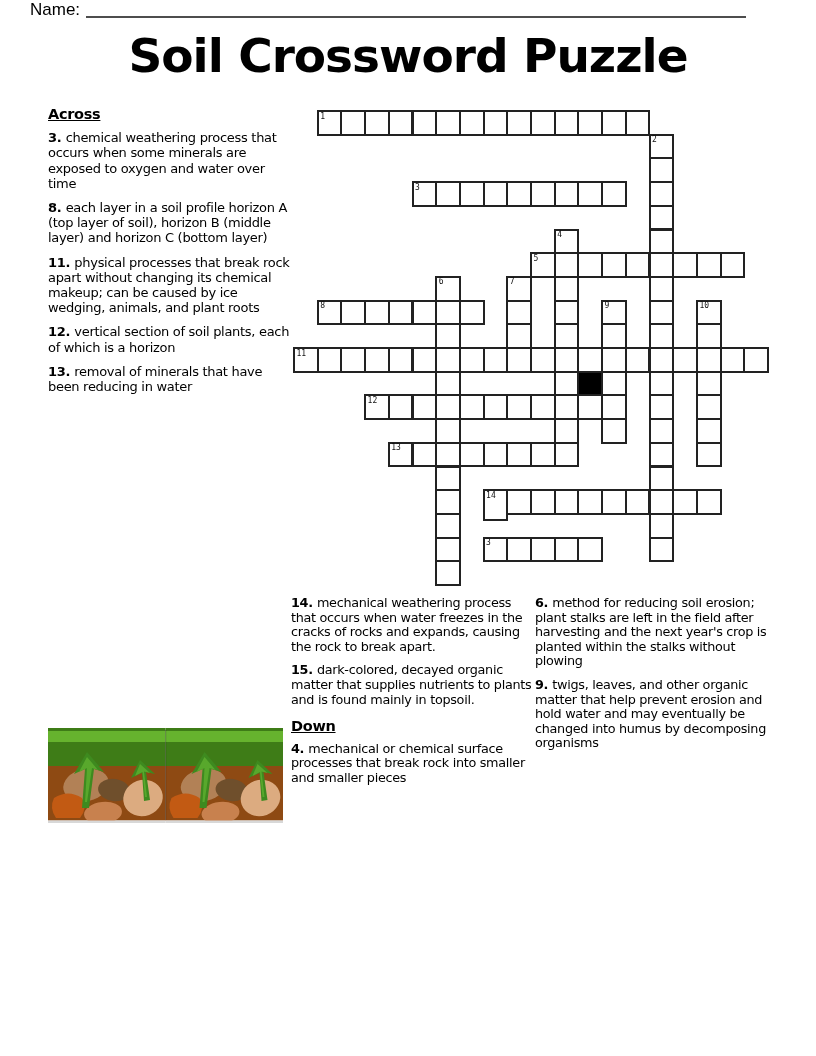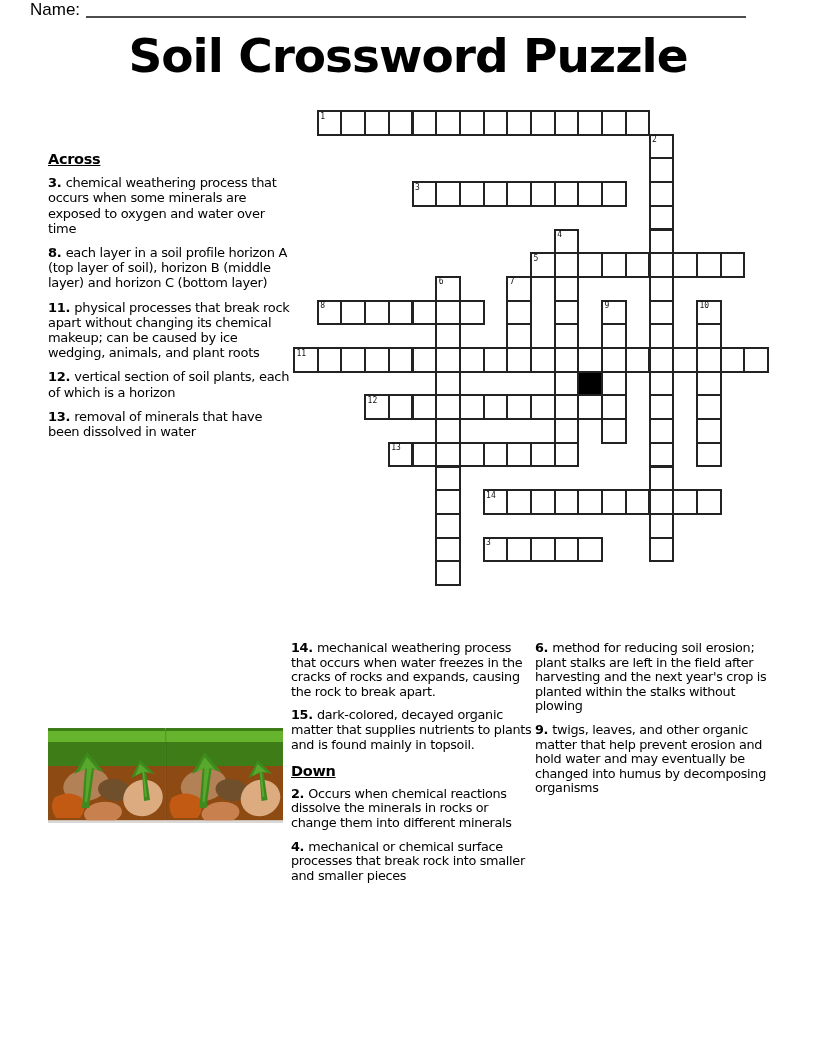--- a/index.html
+++ b/index.html
@@ -13,21 +13,21 @@
   .title{position:absolute;left:0;top:28px;width:816px;margin:0;text-align:center;
          font-size:47px;font-weight:bold;letter-spacing:-1px;}
   
   .grid{position:absolute;left:293px;top:110px;width:478px;height:478px;}
   .cell{position:absolute;box-sizing:border-box;background:#fff;
         border:2px solid var(--c-grid-line);}
   .cell.black{background:#000;}
   .cellnum{position:absolute;left:1.5px;top:0.5px;font-size:8px;line-height:8px;
            font-family:"DejaVu Sans Mono",monospace;color:#111;}
   
-  .clue-col{position:absolute;letter-spacing:-0.3px;margin-top:45px;}
+  .clue-col{position:absolute;letter-spacing:-0.3px;}
   .col-left{left:48px;top:107px;width:246px;font-size:13px;line-height:15.2px;}
   .col-mid{left:291px;top:596px;width:244px;font-size:12.8px;line-height:14.6px;}
   .col-right{left:535px;top:596px;width:246px;font-size:12.8px;line-height:14.6px;}
   .clue-heading{font-weight:bold;text-decoration:underline;font-size:14.5px;margin:0 0 8px 0;}
   .col-mid .clue-heading{margin-top:12px;}
   .clue{margin:0 0 9px 0;}
   .cnum{font-weight:bold;}
   
   .soil-art{position:absolute;left:48px;top:728px;}
   .f-soil{fill:var(--c-soil);} .f-grass-light{fill:var(--c-grass-light);}
@@ -191,21 +191,21 @@
       <div class="cell" style="left: 237px; top: 284.4px; height: 25.7px; width: 25.7px;"></div>
       <div class="cell" style="left: 284.4px; top: 284.4px; height: 25.7px; width: 25.7px;"></div>
       <div class="cell" style="left: 94.8px; top: 331.8px; height: 25.7px; width: 25.7px;">
         <span class="cellnum">13</span>
       </div>
       <div class="cell" style="left: 118.5px; top: 331.8px; height: 25.7px; width: 25.7px;"></div>
       <div class="cell" style="left: 165.9px; top: 331.8px; height: 25.7px; width: 25.7px;"></div>
       <div class="cell" style="left: 189.6px; top: 331.8px; height: 25.7px; width: 25.7px;"></div>
       <div class="cell" style="left: 213.3px; top: 331.8px; height: 25.7px; width: 25.7px;"></div>
       <div class="cell" style="left: 237px; top: 331.8px; height: 25.7px; width: 25.7px;"></div>
-      <div class="cell" style="left: 189.6px; top: 379.2px; height: 26px; width: 25.7px;">
+      <div class="cell" style="left: 189.6px; top: 379.2px; height: 32px; width: 25.7px;">
         <span class="cellnum">14</span>
       </div>
       <div class="cell" style="left: 213.3px; top: 379.2px; height: 25.7px; width: 25.7px;"></div>
       <div class="cell" style="left: 237px; top: 379.2px; height: 25.7px; width: 25.7px;"></div>
       <div class="cell" style="left: 260.7px; top: 379.2px; height: 25.7px; width: 25.7px;"></div>
       <div class="cell" style="left: 284.4px; top: 379.2px; height: 25.7px; width: 25.7px;"></div>
       <div class="cell" style="left: 308.1px; top: 379.2px; height: 25.7px; width: 25.7px;"></div>
       <div class="cell" style="left: 331.8px; top: 379.2px; height: 25.7px; width: 25.7px;"></div>
       <div class="cell" style="left: 379.2px; top: 379.2px; height: 25.7px; width: 25.7px;"></div>
       <div class="cell" style="left: 402.9px; top: 379.2px; height: 25.7px; width: 25.7px;"></div>
@@ -218,27 +218,26 @@
       <div class="cell" style="left: 284.4px; top: 426.6px; height: 25.7px; width: 25.7px;"></div>
       <div class="cell black" style="left: 284.4px; top: 260.7px; height: 25.7px; width: 25.7px;"></div>
     </div>
 
   <div class="clue-col col-left">
       <div class="clue-heading">Across</div>
       <p class="clue"><span class="cnum">3. </span><span>chemical weathering process that occurs when some minerals are exposed to oxygen and water over time</span></p>
       <p class="clue"><span class="cnum">8. </span><span>each layer in a soil profile horizon A (top layer of soil), horizon B (middle layer) and horizon C (bottom layer)</span></p>
       <p class="clue"><span class="cnum">11. </span><span>physical processes that break rock apart without changing its chemical makeup; can be caused by ice wedging, animals, and plant roots</span></p>
       <p class="clue"><span class="cnum">12. </span><span>vertical section of soil plants, each of which is a horizon</span></p>
-      <p class="clue"><span class="cnum">13. </span><span>removal of minerals that have been dissolved in water</span></p>
+      <p class="clue"><span class="cnum">13. </span><span>removal of minerals that have been reducing in water</span></p>
     </div>
   <div class="clue-col col-mid">
       <p class="clue"><span class="cnum">14. </span><span>mechanical weathering process that occurs when water freezes in the cracks of rocks and expands, causing the rock to break apart.</span></p>
       <p class="clue"><span class="cnum">15. </span><span>dark-colored, decayed organic matter that supplies nutrients to plants and is found mainly in topsoil.</span></p>
       <div class="clue-heading">Down</div>
-      <p class="clue"><span class="cnum">2. </span><span>Occurs when chemical reactions dissolve the minerals in rocks or change them into different minerals</span></p>
       <p class="clue"><span class="cnum">4. </span><span>mechanical or chemical surface processes that break rock into smaller and smaller pieces</span></p>
     </div>
   <div class="clue-col col-right">
       <p class="clue"><span class="cnum">6. </span><span>method for reducing soil erosion; plant stalks are left in the field after harvesting and the next year's crop is planted within the stalks without plowing</span></p>
       <p class="clue"><span class="cnum">9. </span><span>twigs, leaves, and other organic matter that help prevent erosion and hold water and may eventually be changed into humus by decomposing organisms</span></p>
     </div>
 
   <svg class="soil-art" width="235" height="95" viewBox="0 0 235 95" xmlns="http://www.w3.org/2000/svg">
     <defs>
       <g id="soil-tile">

